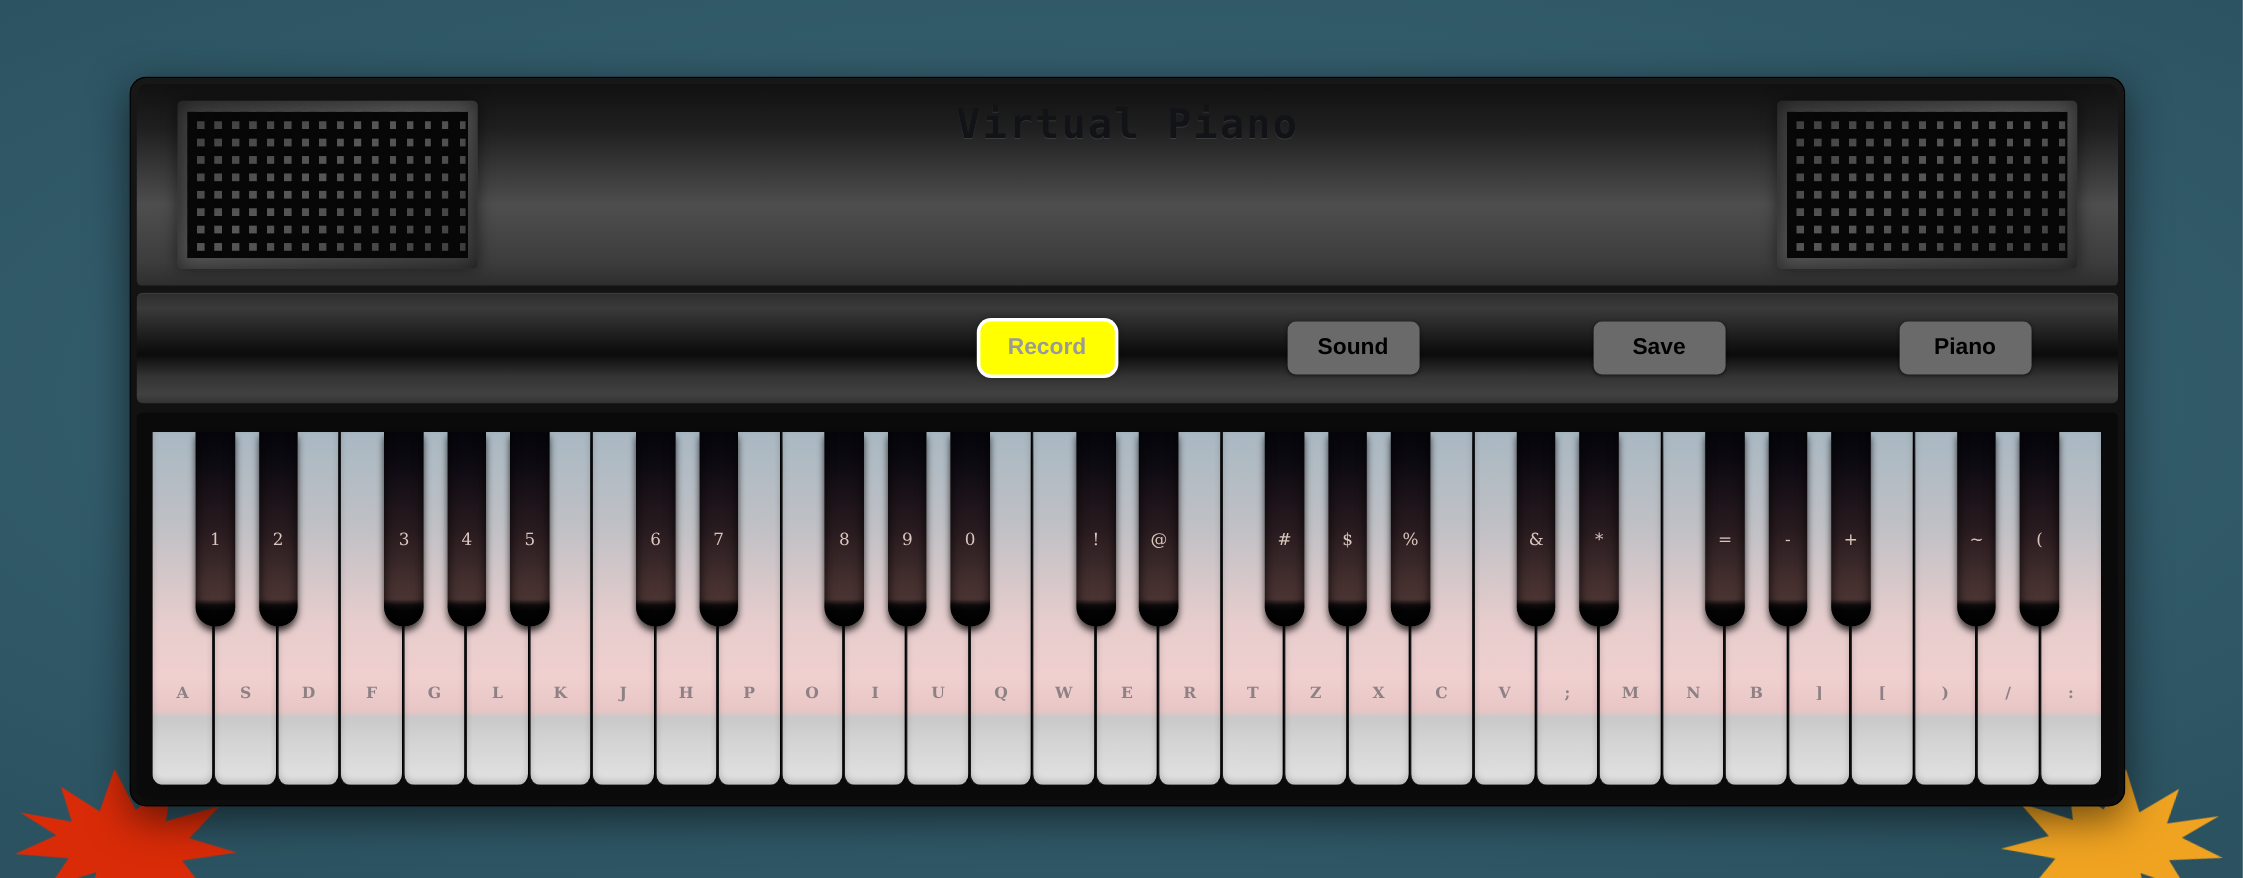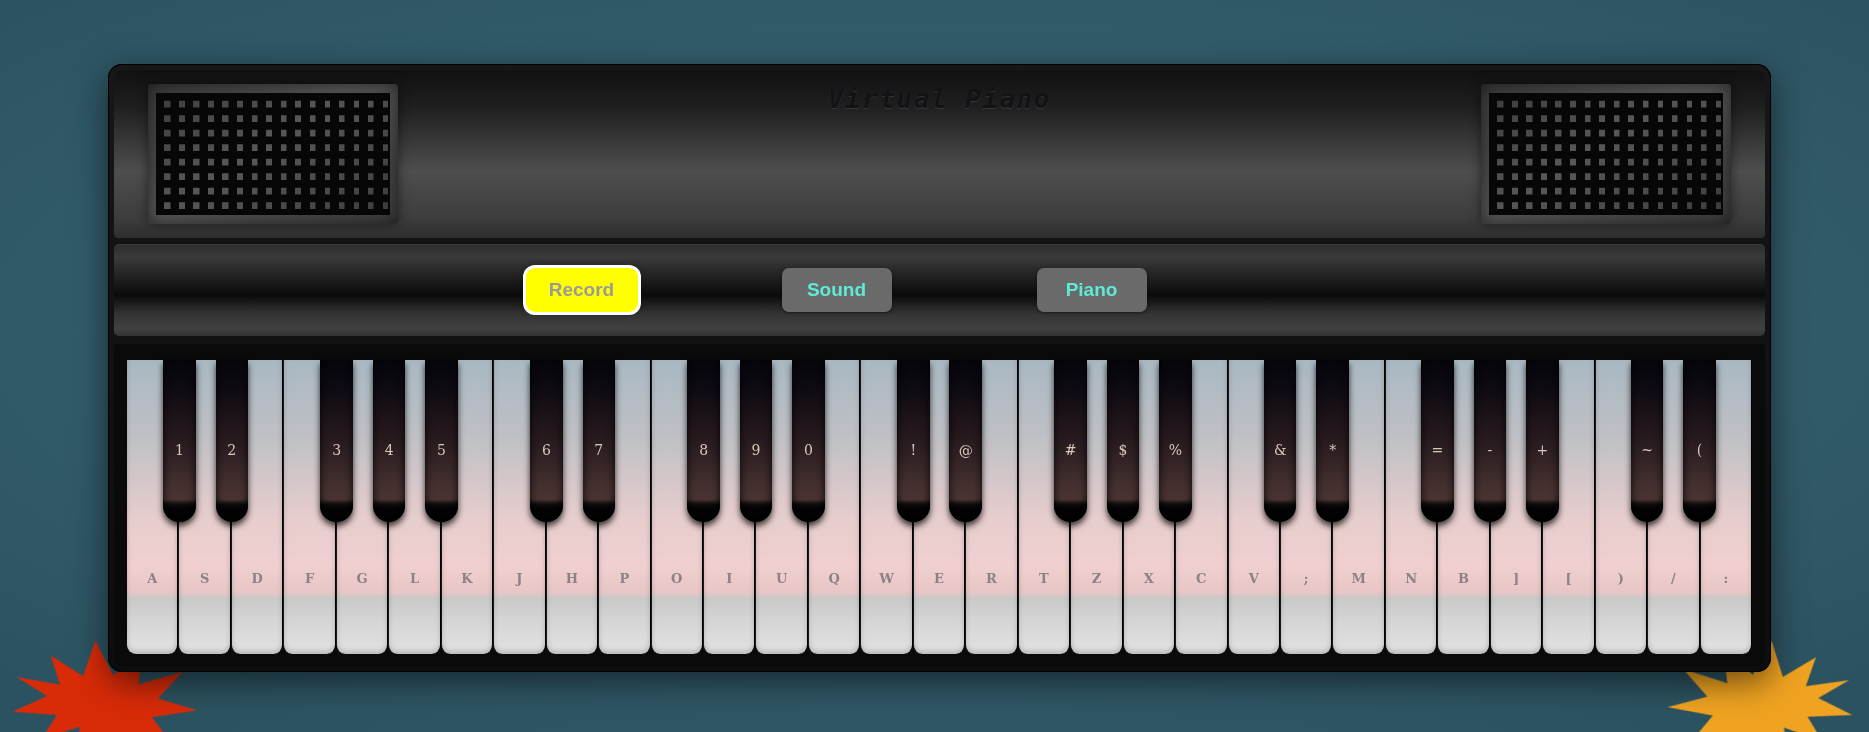--- a/index.html
+++ b/index.html
@@ -53,27 +53,26 @@
     overflow: hidden;
   }
   .title-block {
     position: absolute;
     left: 0; right: 0; top: 14px;
     text-align: center;
     z-index: 3;
   }
   .app-title {
     font-family: "DejaVu Sans Mono", "Liberation Mono", monospace;
-    font-size: 26px;
+    font-size: 34px;
     font-weight: 700;
     color: #111317;
     letter-spacing: 1.5px;
     margin: 0 0 24px 0;
     text-shadow: 0 1px 0 rgba(255,255,255,0.10);
-    font-style: italic;
   }
   .status-text {
     font-family: "DejaVu Sans Mono", "Liberation Mono", monospace;
     font-size: 25px;
     font-weight: 700;
     color: #ffffff;
     letter-spacing: 1.1px;
     margin: 0;
     text-shadow: 0 1px 2px rgba(0,0,0,0.7);
   }
@@ -116,36 +115,36 @@
     position: absolute;
     left: 6px;
     top: 180px;
     right: 6px;
     height: 92px;
     border-radius: 5px;
     background: linear-gradient(180deg, #2d2d2d 0%, #3a3a3a 14%, #151515 46%, #0b0b0b 56%, #343434 76%, #414141 92%, #333333 100%);
     box-shadow: inset 0 1px 0 rgba(255,255,255,0.07);
     display: flex;
     align-items: center;
-    justify-content: flex-start;
+    justify-content: flex-end;
     gap: 0;
   }
   .btn-slot {
     width: 255px;
     display: flex;
     justify-content: center;
   }
   .btn-slot:first-child { margin-left: 340px; }
   .ctrl-btn {
     border: none;
     outline: none;
     font-family: "Liberation Sans", sans-serif;
     font-size: 19px;
     font-weight: 700;
-    color: #5eead4;
+    color: #000000;
     background: #6a6a6a;
     border-radius: 7px;
     padding: 11px 0;
     width: 110px;
     text-align: center;
     cursor: pointer;
     box-shadow: 0 1px 3px rgba(0,0,0,0.5);
   }
   .ctrl-btn.active {
     background: #ffff00;
@@ -261,20 +260,23 @@
   </div>
 
   <div class="control-bar">
     <div class="btn-slot">
         <button class="ctrl-btn active">Record</button>
       </div>
     <div class="btn-slot">
         <button class="ctrl-btn">Sound</button>
       </div>
     <div class="btn-slot">
+        <button class="ctrl-btn">Save</button>
+      </div>
+    <div class="btn-slot">
         <button class="ctrl-btn">Piano</button>
       </div>
   </div>
 
   <div class="keyboard-wrap">
     <div class="keyboard" id="keyboard">
       <div class="white-key">
           <span class="white-label">A</span>
         </div>
         <div class="white-key">

